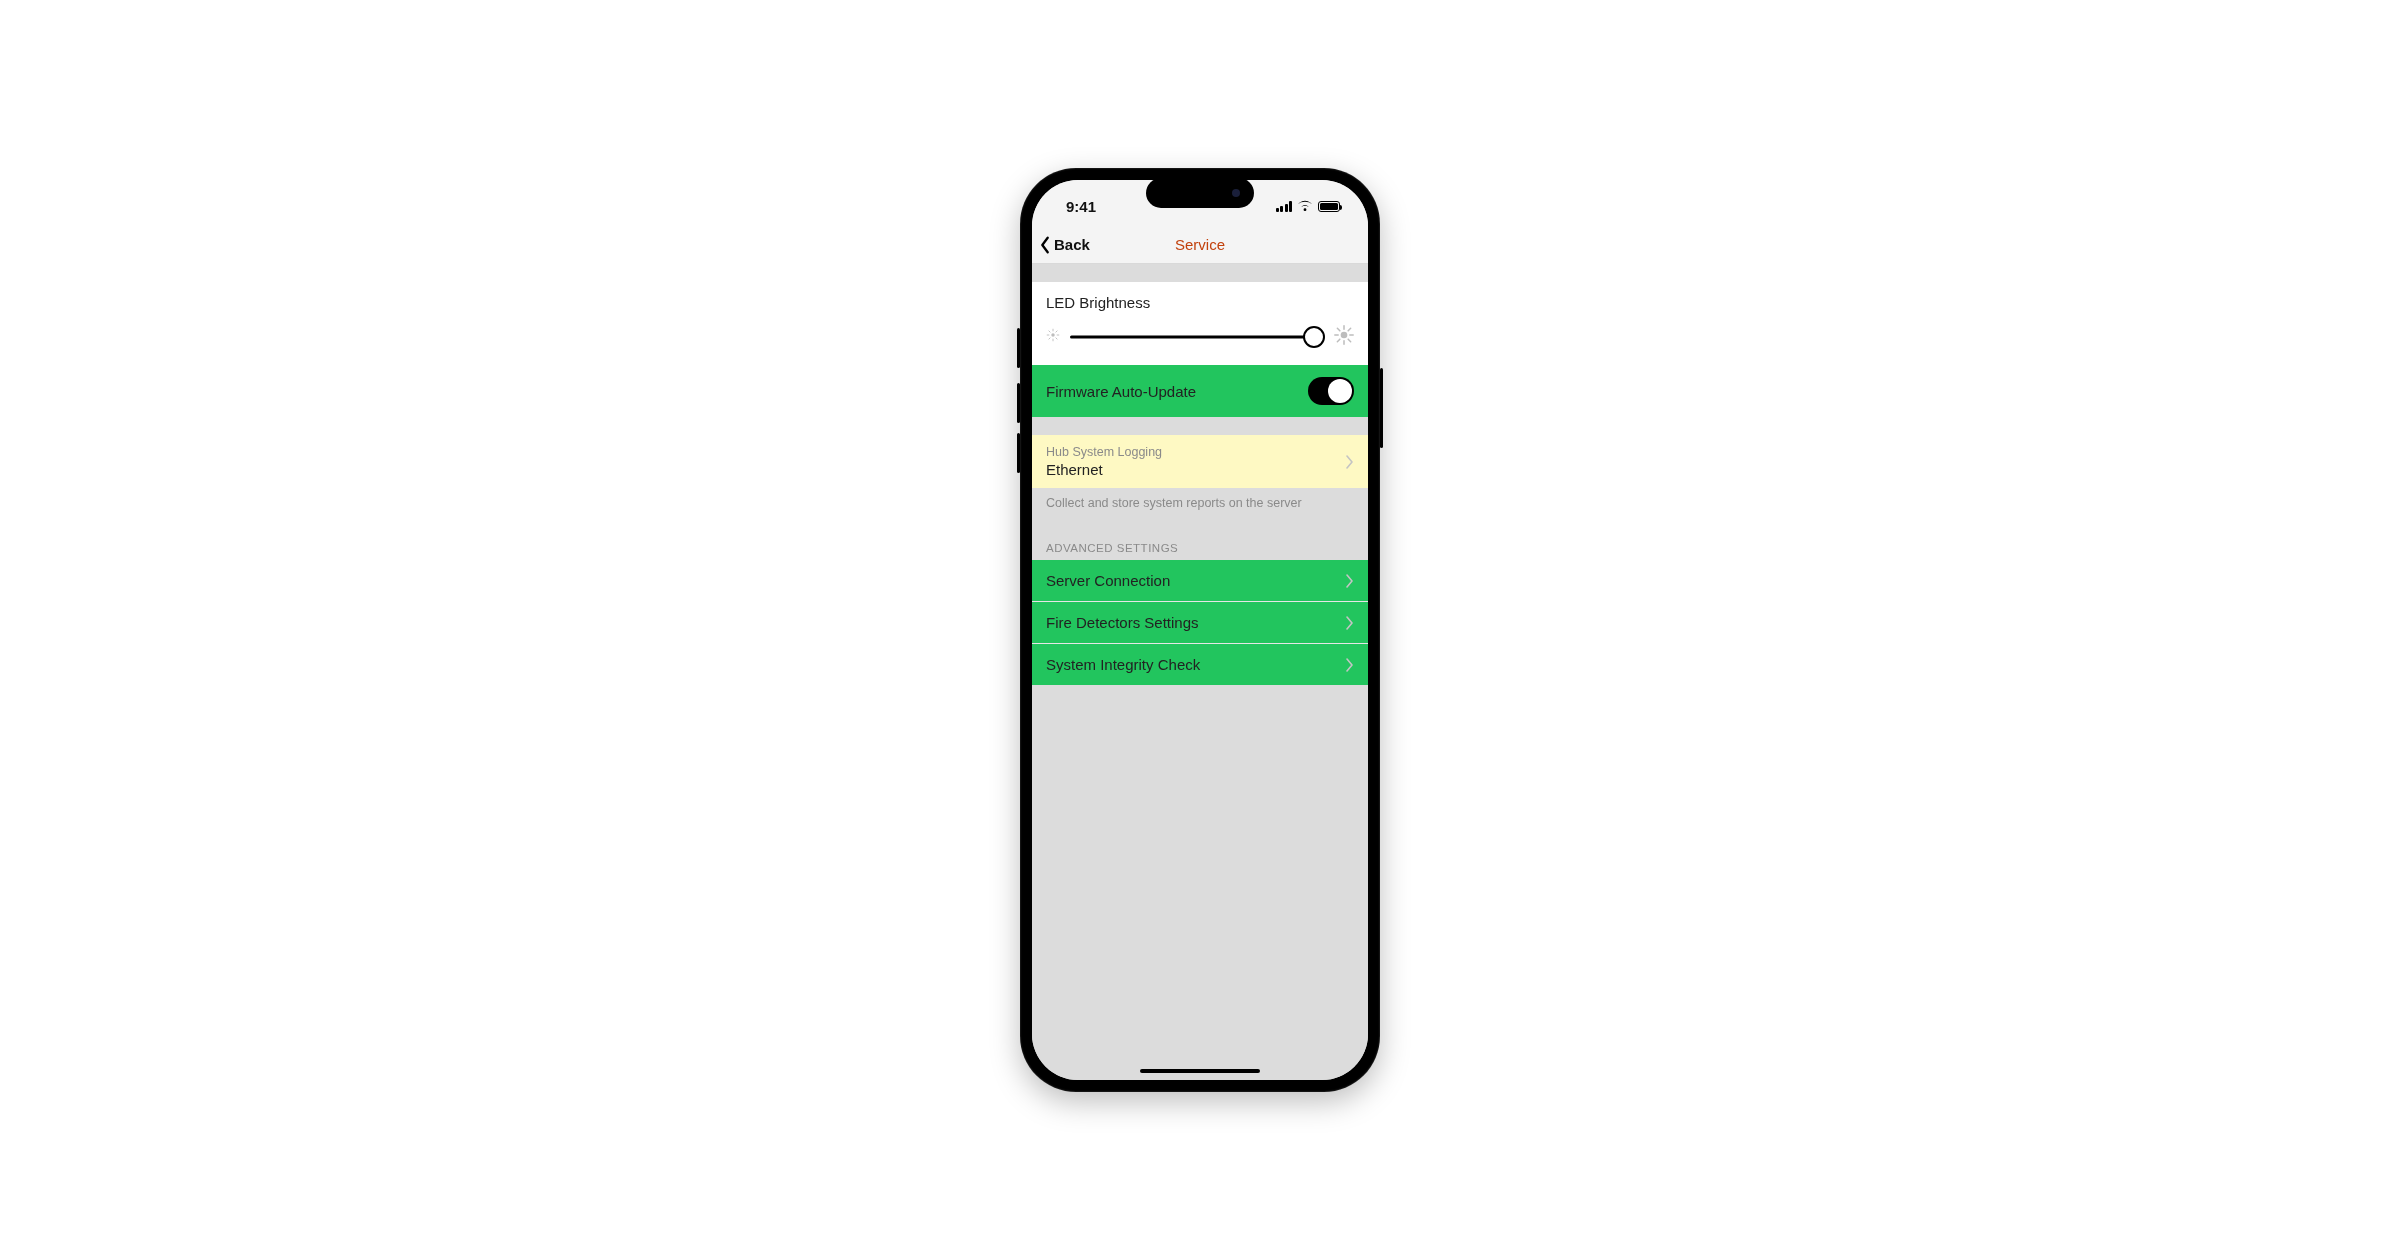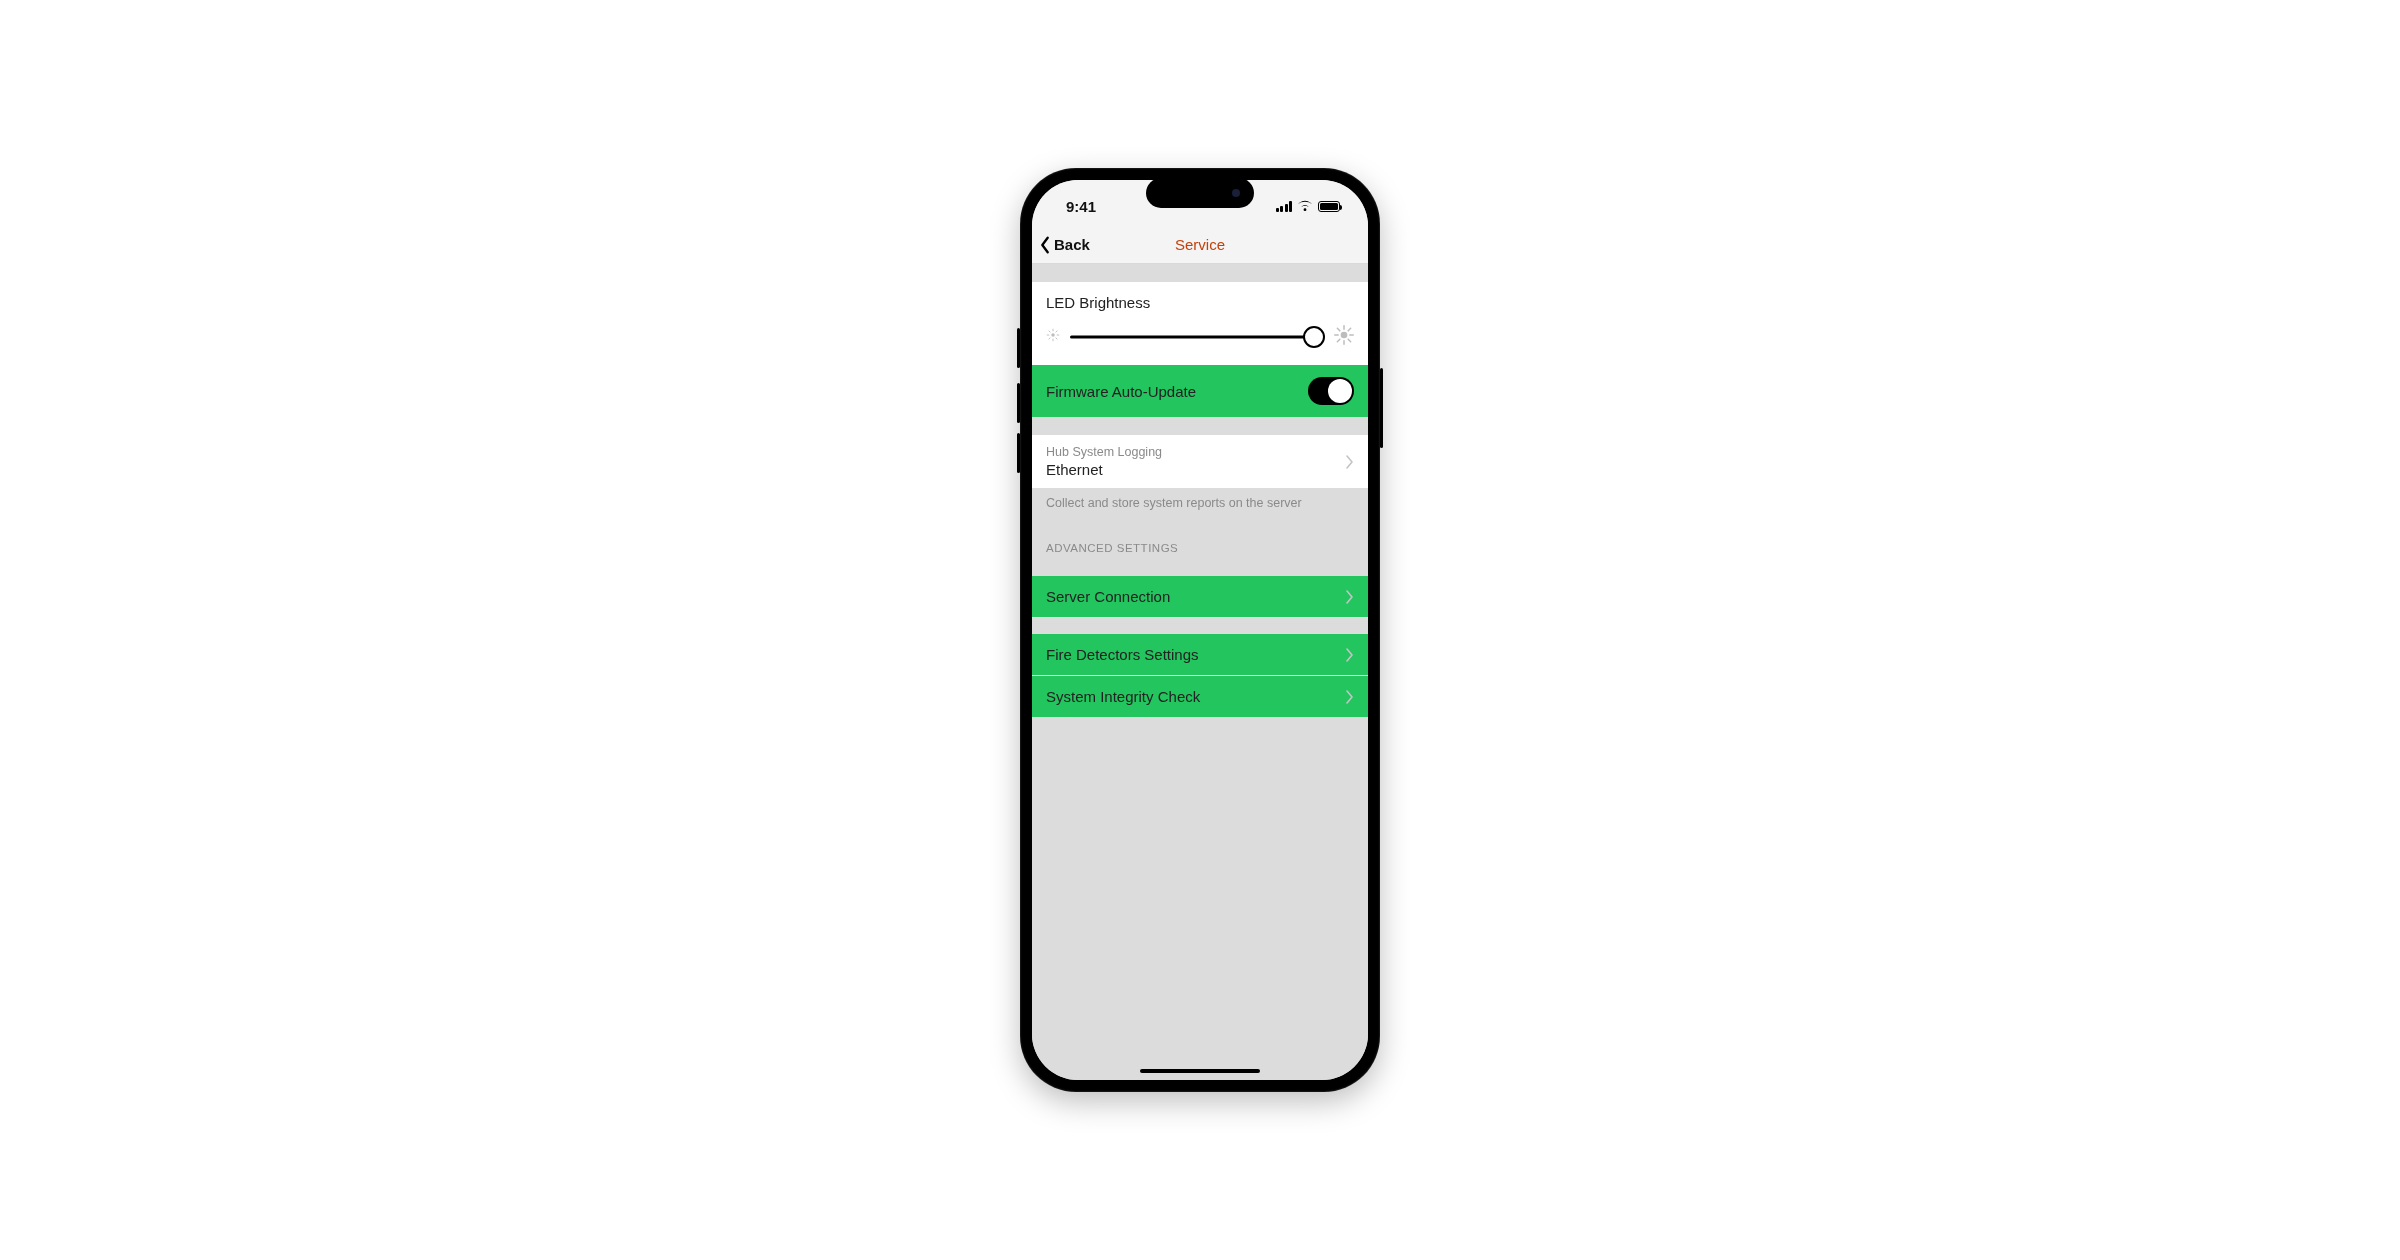--- a/index.html
+++ b/index.html
@@ -108,21 +108,21 @@
   .nav-title { font-weight:500; color:#c2410c; justify-self:center; }
 
   
   .content {
     flex:1;
     overflow-y:auto;
     background:#dcdcdc;
   }
   .section-white { background:#22c55e; }
   .cell { padding: 12px 14px; display:flex; align-items:center; }
-  .cell.border-b { border-bottom:1px solid #e6e6e6;margin-top:16px; }
+  .cell.border-b { border-bottom:1px solid #e6e6e6; }
   .cell-label { font-size:15px; color:#222; flex:1;}
   .cell-sublabel { font-size:12.5px; color:#8a8a8a; margin-bottom:2px;}
   .cell-value { font-size:15px; color:#222; }
   .chevron { color:#c4c4c4; margin-left:8px;}
   .chevron svg{ width:8px; height:14px; display:block;}
   .footer-note { padding: 8px 14px 14px; font-size:12.5px; color:#8a8a8a; }
   .group-header { padding: 18px 14px 6px; font-size:11.5px; letter-spacing:.5px; color:#8a8a8a; }
 
   .gap-top { height:18px; }
 
@@ -132,21 +132,21 @@
   .slider-row { display:flex; align-items:center; gap:10px;}
   .bri-icon { color:#bdbdbd; }
   .slider { flex:1; position:relative; height:22px;}
   .track { position:absolute; left:0; right:0; top:50%; transform:translateY(-50%); height:3px; background:#000; border-radius:2px;}
   .thumb { position:absolute; top:50%; transform:translate(-50%,-50%); width:22px; height:22px; border-radius:50%; background:#fff; border:2px solid #000; left:96%;}
 
   
   .toggle { width:46px; height:28px; background:#000; border-radius:14px; position:relative; cursor:pointer;}
   .toggle .knob{ position:absolute; top:2px; right:2px; width:24px; height:24px; background:#fff; border-radius:50%;}
 
-  .link-row { background:#ffffff; padding:10px 14px; display:flex; align-items:center; }
+  .link-row { background:#fef9c3; padding:10px 14px; display:flex; align-items:center; }
   .link-row .col{ flex:1; }
 
   .home-indicator{ position:absolute; bottom:7px; left:50%; transform:translateX(-50%); width:120px; height:4px; background:#000; border-radius:3px;}
 </style>
 </head>
 <body>
 
 <div class="phone">
   <div class="island"></div>
   <div class="screen">

